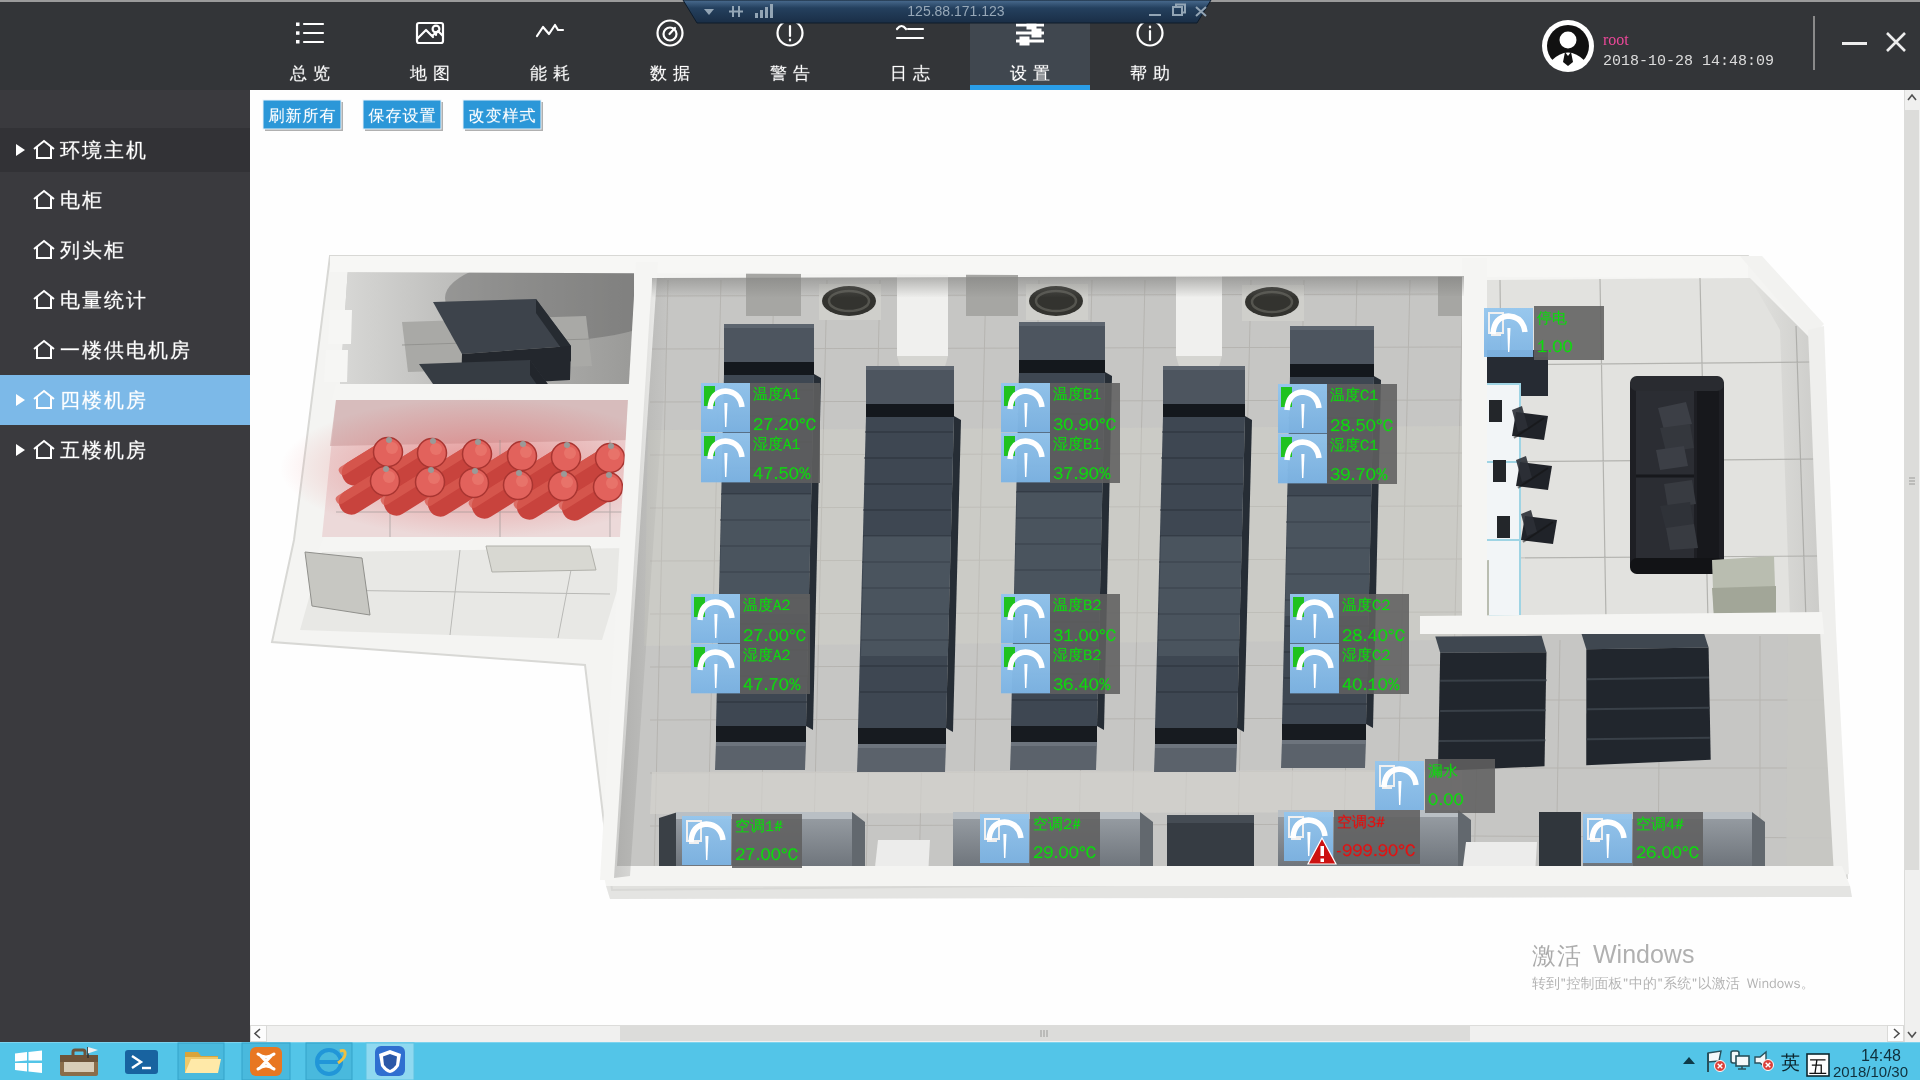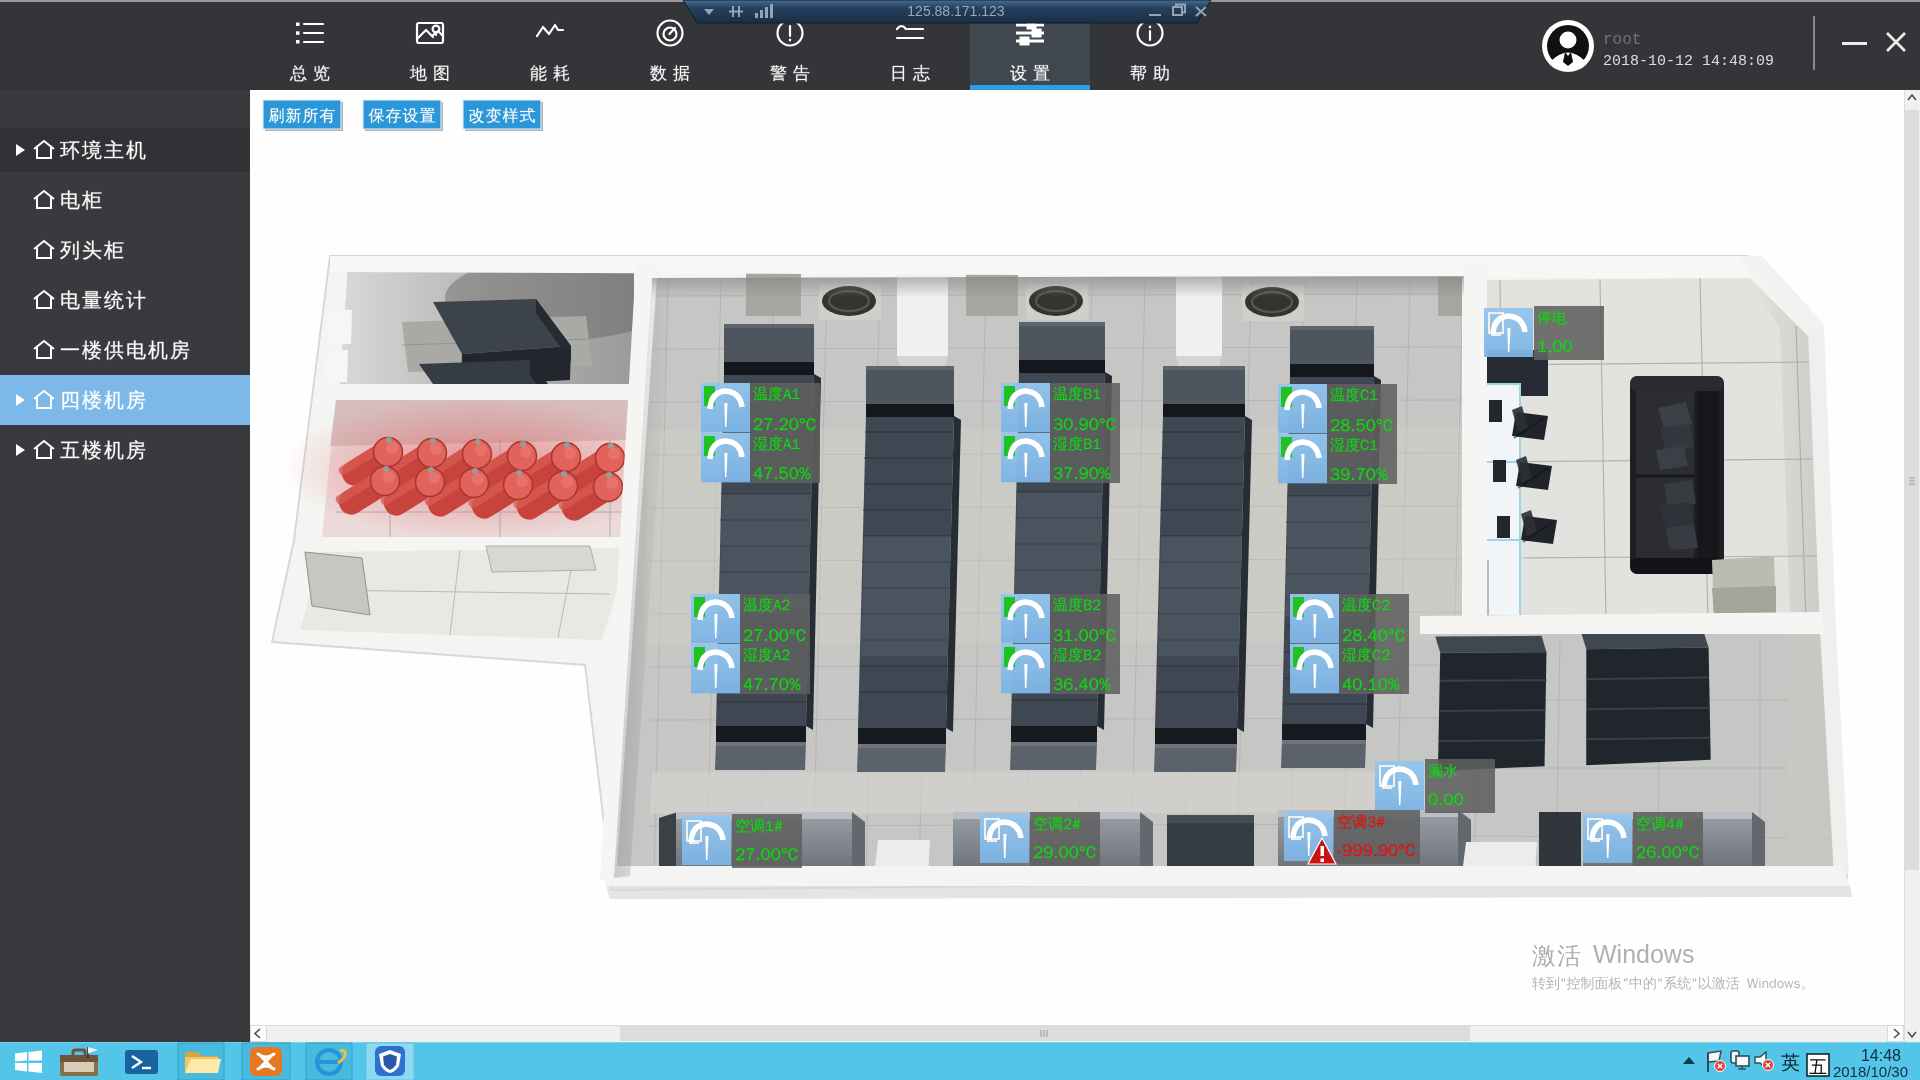--- a/index.html
+++ b/index.html
@@ -140,23 +140,23 @@
 </svg>
 
 <svg class="abs" style="left:1540px;top:18px" width="56" height="56" viewBox="0 0 56 56">
 <circle cx="28" cy="28" r="26" fill="#fff"></circle>
       <circle cx="28" cy="28" r="21" fill="#111"></circle>
 <circle cx="28" cy="22" r="8.5" fill="#fff"></circle>
 <path d="M11 43 Q28 26 45 43 L41 49 Q28 56 15 49 Z" fill="#fff"></path>
 <path d="M25 34 l3 4 l3 -4 l2 10 l-5 4 l-5 -4 z" fill="#111"></path>
 </svg>
 
-<div class="abs" style="left:1603px;top:31px;font-size:16px;color:#737373;font-family:Liberation Mono, monospace">root</div>
-
-<div class="abs" style="left:1603px;top:53px;font-size:15px;color:#dcdcdc;font-family:'Liberation Mono',monospace">2018-10-12 14:48:09</div>
+<div class="abs" style="left:1603px;top:31px;font-size:16px;color:#ec4899;font-family:Liberation Serif, serif">root</div>
+
+<div class="abs" style="left:1603px;top:53px;font-size:15px;color:#dcdcdc;font-family:'Liberation Mono',monospace">2018-10-28 14:48:09</div>
 
 <div class="abs" style="left:1813px;top:16px;width:2px;height:54px;background:#8a8a8a"></div>
 
 <div class="abs" style="left:1842px;top:42px;width:25px;height:3px;background:#ededed"></div>
 
 <svg class="abs" style="left:1884px;top:30px" width="24" height="24" viewBox="0 0 24 24">
       <path d="M3 3 L21 21 M21 3 L3 21" stroke="#ededed" stroke-width="2.6"></path>
     </svg>
 
 <div class="abs" style="left:0;top:90px;width:250px;height:952px;background:#3a3a3e"></div>

